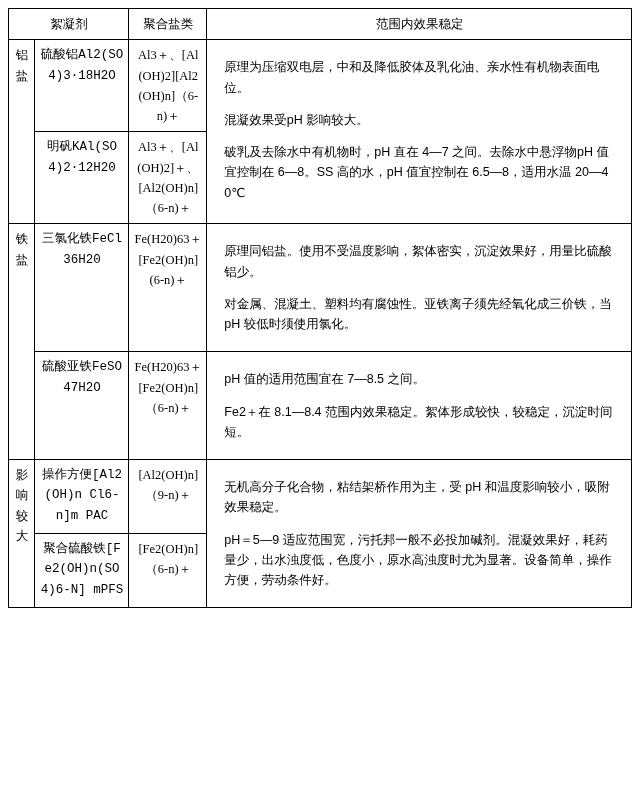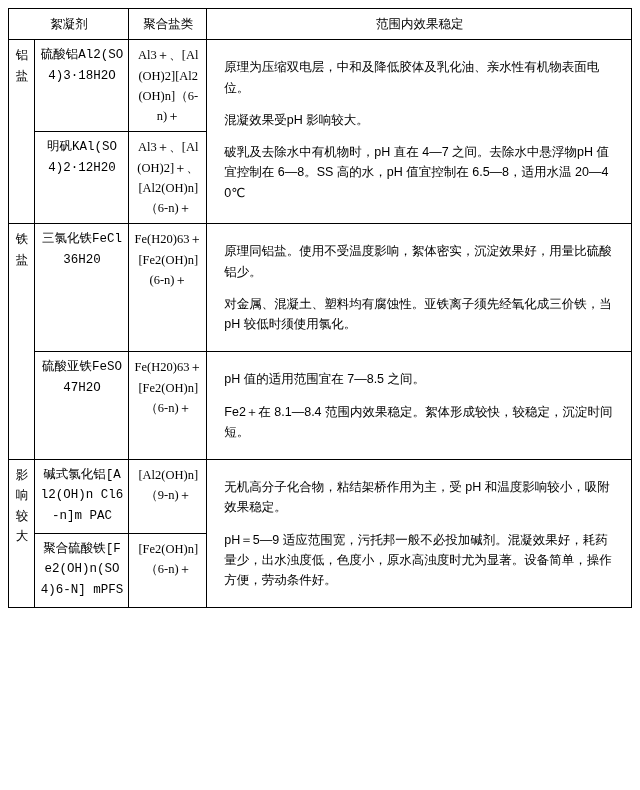--- a/index.html
+++ b/index.html
@@ -121,21 +121,21 @@
         <td class="namecell">硫酸亚铁FeSO47H2O</td>
         <td class="hydro">Fe(H20)63＋[Fe2(OH)n]（6-n)＋</td>
         <td class="use">
           <p class="para">pH 值的适用范围宜在 7—8.5 之间。</p>
           <p class="para">Fe2＋在 8.1—8.4 范围内效果稳定。絮体形成较快，较稳定，沉淀时间短。</p>
         </td>
       </tr>
 
       <tr>
         <td class="groupcell" rowspan="2">影响较大</td>
-        <td class="namecell">碱式氯化铝[Al2(OH)n Cl6-n]m PAC</td>
+        <td class="namecell">操作方便[Al2(OH)n Cl6-n]m PAC</td>
         <td class="hydro">[Al2(OH)n]（9-n)＋</td>
         <td class="use" rowspan="2">
           <p class="para">无机高分子化合物，粘结架桥作用为主，受 pH 和温度影响较小，吸附效果稳定。</p>
           <p class="para">pH＝5—9 适应范围宽，污托邦一般不必投加碱剂。混凝效果好，耗药量少，出水浊度低，色度小，原水高浊度时尤为显著。设备简单，操作方便，劳动条件好。</p>
         </td>
       </tr>
       <tr>
         <td class="namecell">聚合硫酸铁[Fe2(OH)n(SO4)6-N] mPFS</td>
         <td class="hydro">[Fe2(OH)n]（6-n)＋</td>
       </tr>

